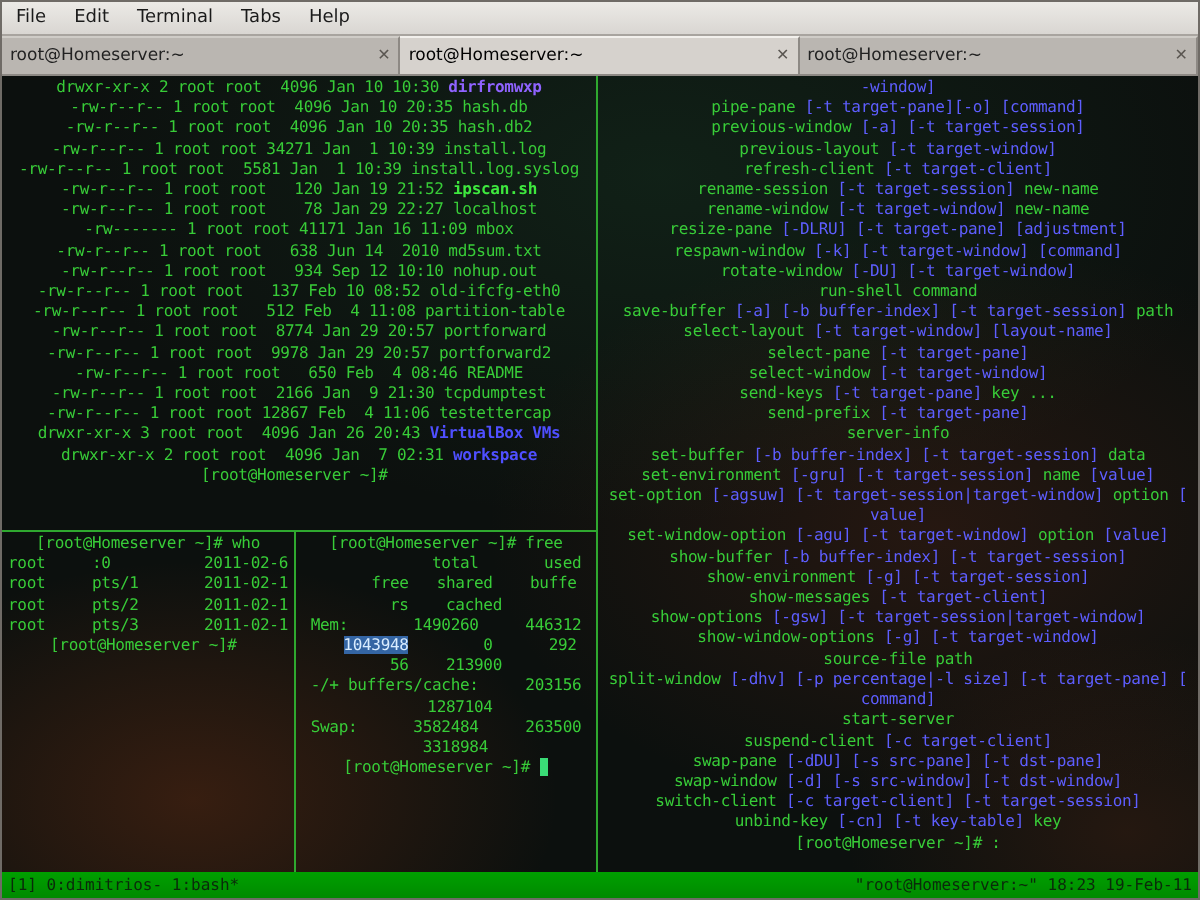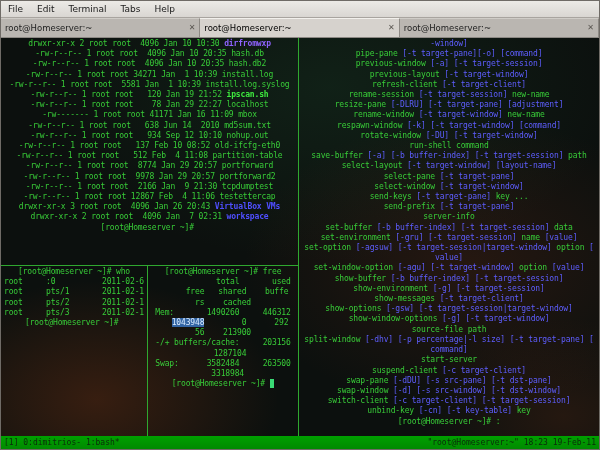--- a/index.html
+++ b/index.html
@@ -153,20 +153,21 @@
             <div class="tline"><span class="seg g">-rw-r--r-- 1 root root  5581 Jan  1 10:39 install.log.syslog</span></div>
             <div class="tline"><span class="seg g">-rw-r--r-- 1 root root   120 Jan 19 21:52 </span><span class="seg exe">ipscan.sh</span></div>
             <div class="tline"><span class="seg g">-rw-r--r-- 1 root root    78 Jan 29 22:27 localhost</span></div>
             <div class="tline"><span class="seg g">-rw------- 1 root root 41171 Jan 16 11:09 mbox</span></div>
             <div class="tline"><span class="seg g">-rw-r--r-- 1 root root   638 Jun 14  2010 md5sum.txt</span></div>
             <div class="tline"><span class="seg g">-rw-r--r-- 1 root root   934 Sep 12 10:10 nohup.out</span></div>
             <div class="tline"><span class="seg g">-rw-r--r-- 1 root root   137 Feb 10 08:52 old-ifcfg-eth0</span></div>
             <div class="tline"><span class="seg g">-rw-r--r-- 1 root root   512 Feb  4 11:08 partition-table</span></div>
             <div class="tline"><span class="seg g">-rw-r--r-- 1 root root  8774 Jan 29 20:57 portforward</span></div>
             <div class="tline"><span class="seg g">-rw-r--r-- 1 root root  9978 Jan 29 20:57 portforward2</span></div>
+            <div class="tline"><span class="seg g">-rw-r--r-- 1 root root   650 Feb  4 08:46 README</span></div>
             <div class="tline"><span class="seg g">-rw-r--r-- 1 root root  2166 Jan  9 21:30 tcpdumptest</span></div>
             <div class="tline"><span class="seg g">-rw-r--r-- 1 root root 12867 Feb  4 11:06 testettercap</span></div>
             <div class="tline"><span class="seg g">drwxr-xr-x 3 root root  4096 Jan 26 20:43 </span><span class="seg dir">VirtualBox VMs</span></div>
             <div class="tline"><span class="seg g">drwxr-xr-x 2 root root  4096 Jan  7 02:31 </span><span class="seg dir">workspace</span></div>
             <div class="tline"><span class="seg g">[root@Homeserver ~]# </span></div>
           </div>
         <div class="row-bottom">
           <div class="pane pane-who">
               <div class="tline"><span class="seg g">[root@Homeserver ~]# who</span></div>
               <div class="tline"><span class="seg g">root     :0          2011-02-6</span></div>
@@ -192,22 +193,22 @@
         </div>
       </div>
       <div class="col-right">
         <div class="pane pane-help">
             <div class="tline"><span class="seg b">-window]</span></div>
             <div class="tline"><span class="seg g">pipe-pane </span><span class="seg b">[-t target-pane][-o] [command]</span></div>
             <div class="tline"><span class="seg g">previous-window </span><span class="seg b">[-a] [-t target-session]</span></div>
             <div class="tline"><span class="seg g">previous-layout </span><span class="seg b">[-t target-window]</span></div>
             <div class="tline"><span class="seg g">refresh-client </span><span class="seg b">[-t target-client]</span></div>
             <div class="tline"><span class="seg g">rename-session </span><span class="seg b">[-t target-session]</span><span class="seg g"> new-name</span></div>
+            <div class="tline"><span class="seg g">rename-window </span><span class="seg b">[-t target-window]</span><span class="seg g"> new-name</span></div>
             <div class="tline"><span class="seg g">resize-pane </span><span class="seg b">[-DLRU] [-t target-pane] [adjustment]</span></div>
-            <div class="tline"><span class="seg g">rename-window </span><span class="seg b">[-t target-window]</span><span class="seg g"> new-name</span></div>
             <div class="tline"><span class="seg g">respawn-window </span><span class="seg b">[-k] [-t target-window] [command]</span></div>
             <div class="tline"><span class="seg g">rotate-window </span><span class="seg b">[-DU] [-t target-window]</span></div>
             <div class="tline"><span class="seg g">run-shell command</span></div>
             <div class="tline"><span class="seg g">save-buffer </span><span class="seg b">[-a] [-b buffer-index] [-t target-session]</span><span class="seg g"> path</span></div>
             <div class="tline"><span class="seg g">select-layout </span><span class="seg b">[-t target-window] [layout-name]</span></div>
             <div class="tline"><span class="seg g">select-pane </span><span class="seg b">[-t target-pane]</span></div>
             <div class="tline"><span class="seg g">select-window </span><span class="seg b">[-t target-window]</span></div>
             <div class="tline"><span class="seg g">send-keys </span><span class="seg b">[-t target-pane]</span><span class="seg g"> key ...</span></div>
             <div class="tline"><span class="seg g">send-prefix </span><span class="seg b">[-t target-pane]</span></div>
             <div class="tline"><span class="seg g">server-info</span></div>

